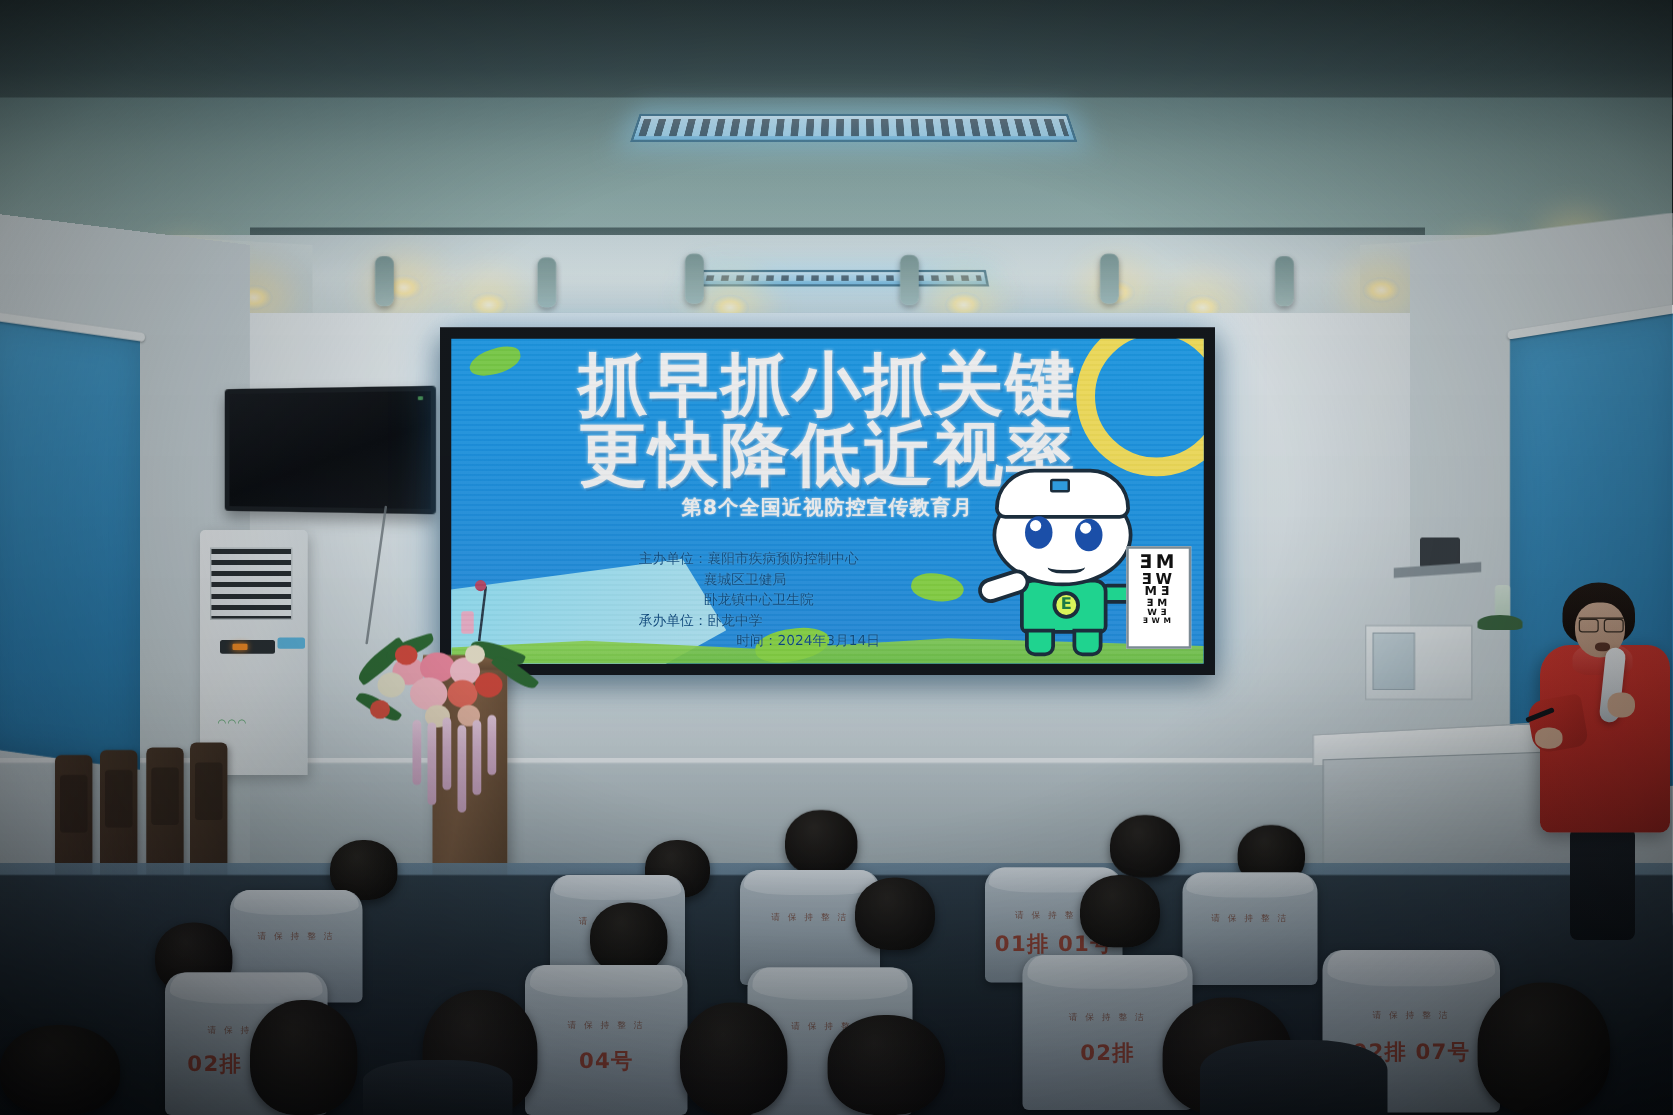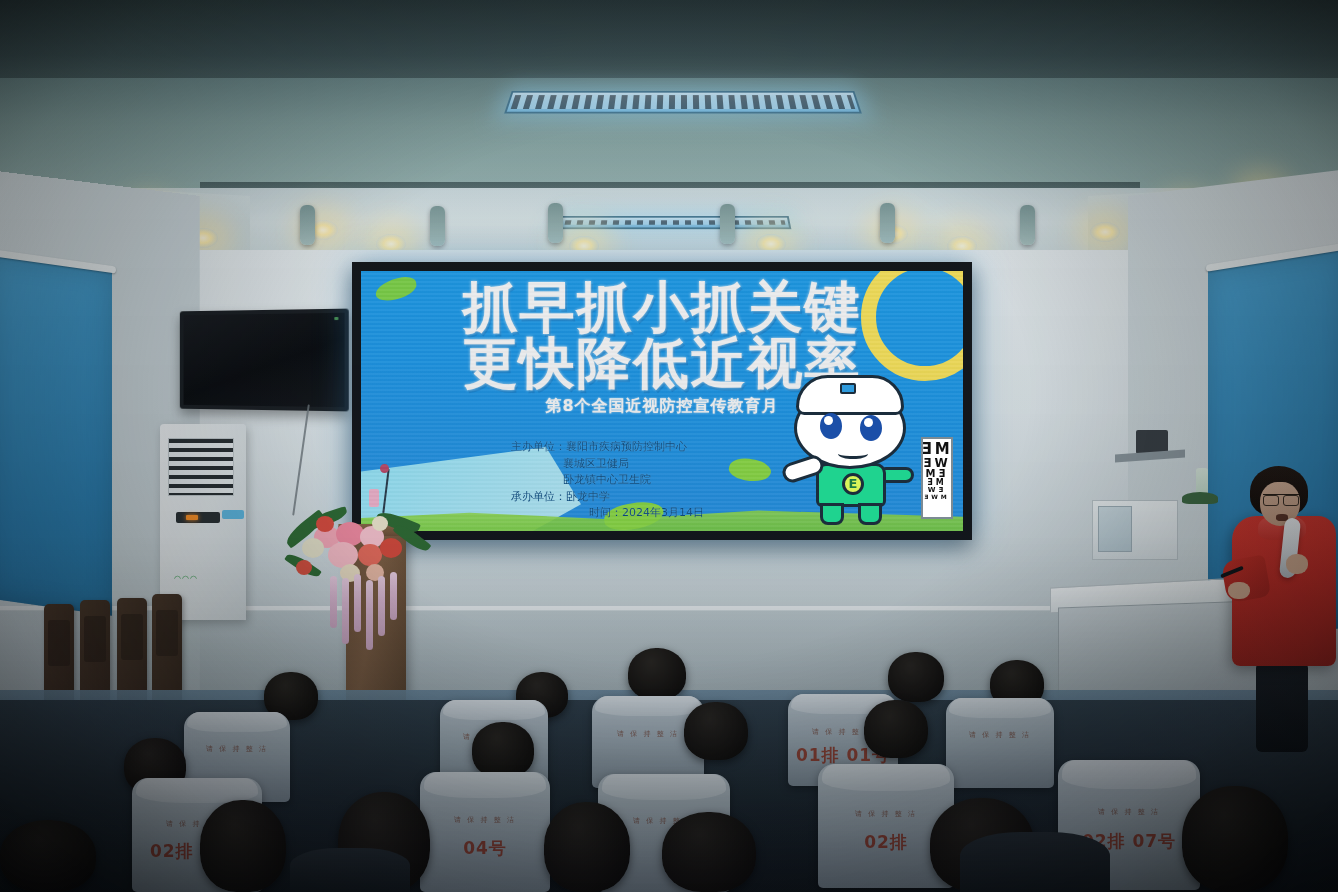--- a/index.html
+++ b/index.html
@@ -233,21 +233,21 @@
   .m-arm-l {
     position:absolute; left: 8px; top: 84px; width: 42px; height: 20px;
     background:#fff; border:3px solid #1b2d3c; border-radius: 14px; z-index:3;
     transform: rotate(-18deg);
   }
   .m-arm-r {
     position:absolute; left: 104px; top: 92px; width: 36px; height: 16px;
     background:#1fd38f; border:3px solid #1b2d3c; border-radius: 10px; z-index:1;
   }
   .m-chart {
-    position:absolute; right: -14px; top: 62px; width: 32px; height: 82px;
+    position:absolute; right: -14px; top: 62px; width: 52px; height: 82px;
     background:#fff; border:2px solid #7c8b94; z-index:6;
     display:flex; flex-direction:column; align-items:center; justify-content:flex-start;
     padding-top:3px; overflow:hidden;text-align:right;
   }
   .m-chart-row {
     font-family:"DejaVu Sans", sans-serif; color:#111; font-weight:bold;
     letter-spacing:3px; line-height:1;
   }
   .mic-stand {
     position:absolute; left: 24px; bottom: 18px; width:2px; height:44px;

